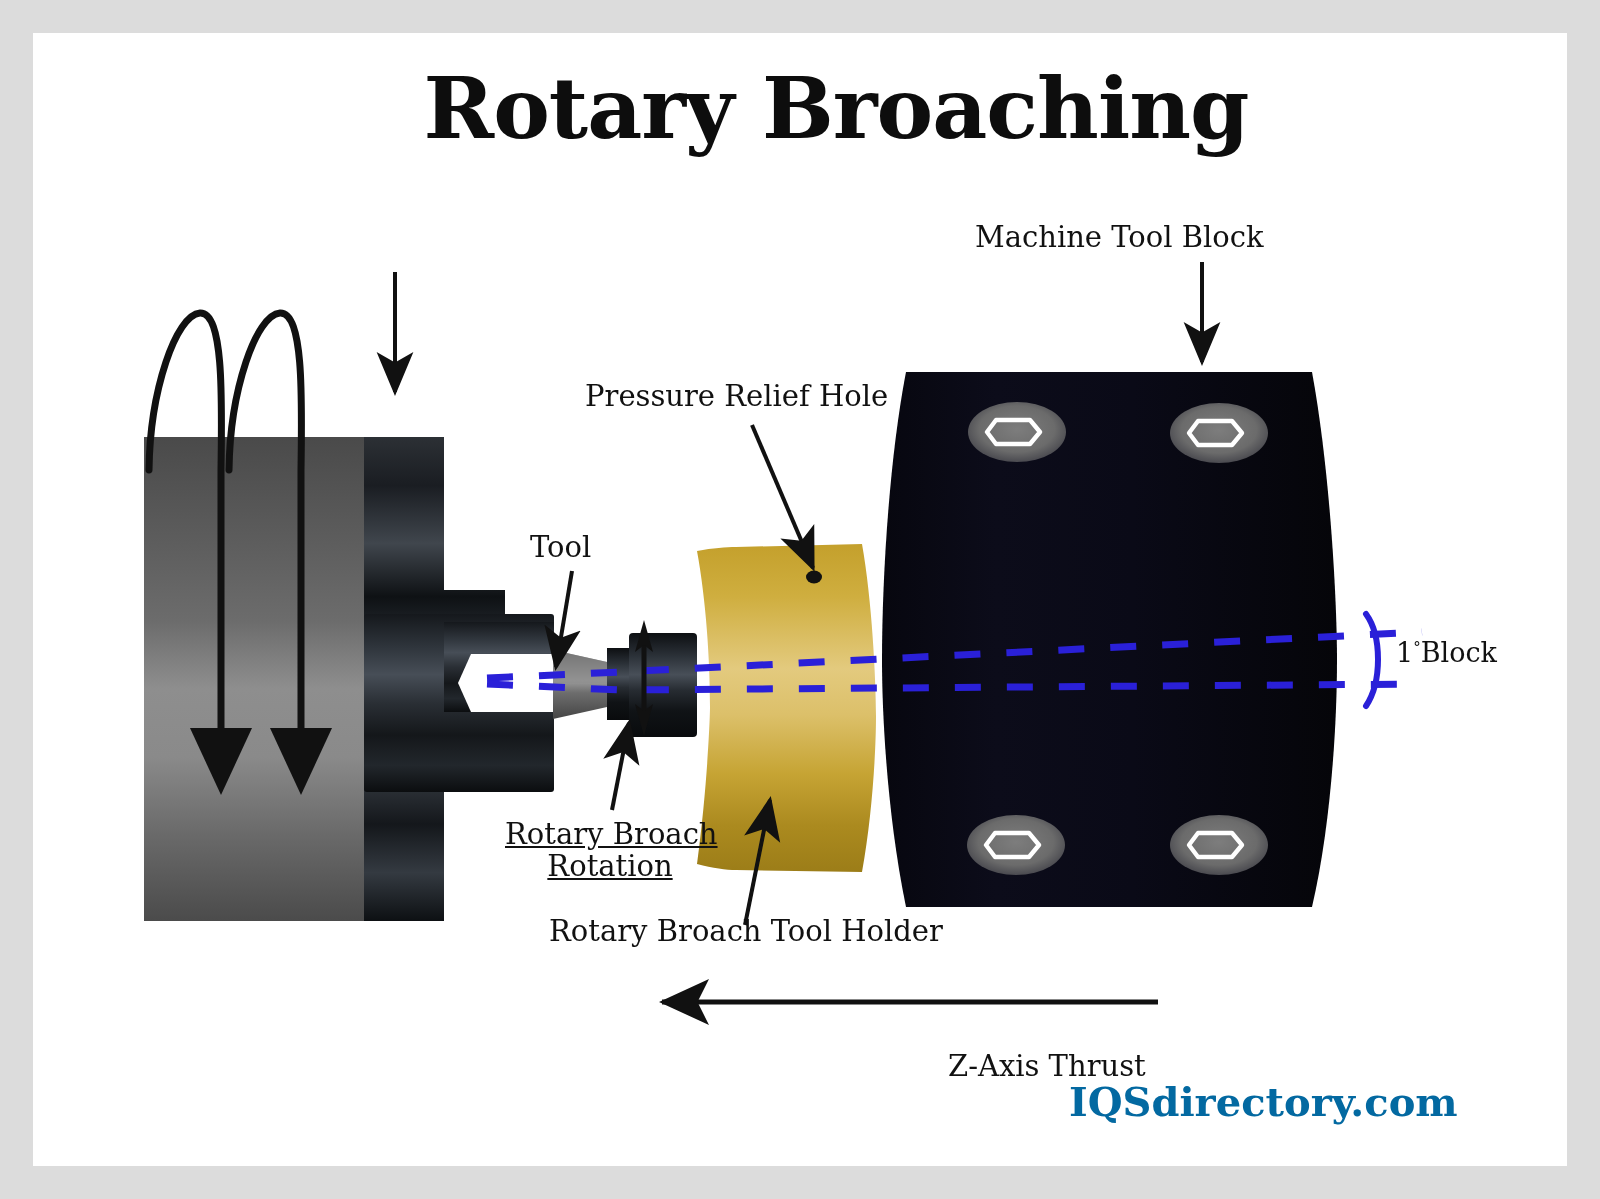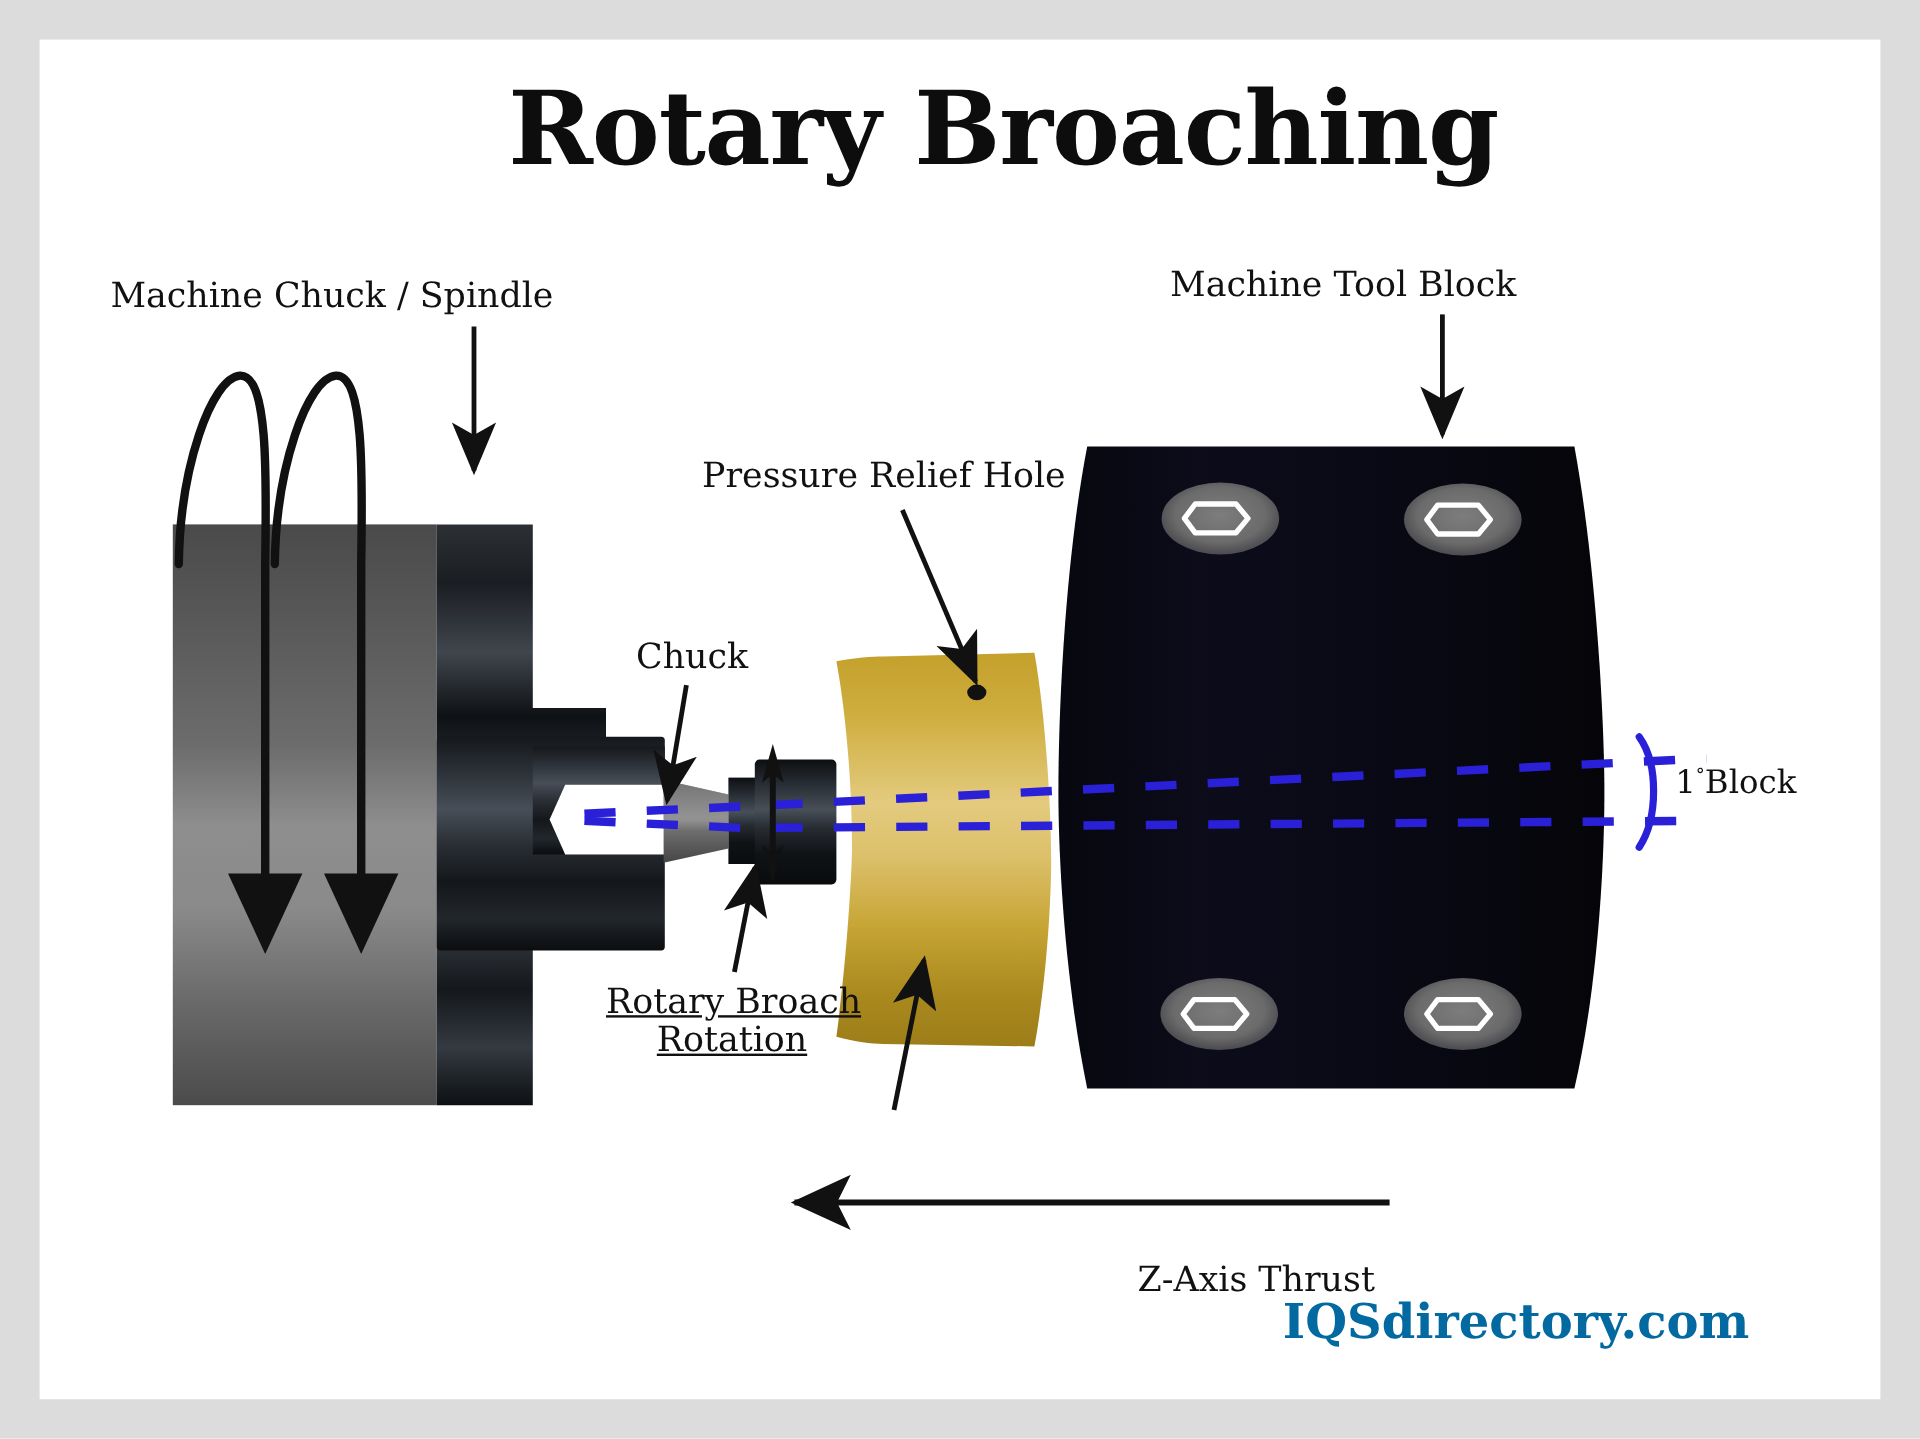--- a/index.html
+++ b/index.html
@@ -242,32 +242,32 @@
       <line x1="752" y1="425" x2="813" y2="568" stroke="#111111" stroke-width="4" marker-end="url(#arrowThin)"></line>
       <line x1="572" y1="571" x2="556" y2="667" stroke="#111111" stroke-width="4" marker-end="url(#arrowThin)"></line>
       <line x1="612" y1="810" x2="629" y2="723" stroke="#111111" stroke-width="4" marker-end="url(#arrowThin)"></line>
       <line x1="745" y1="925" x2="770" y2="800" stroke="#111111" stroke-width="4" marker-end="url(#arrowThin)"></line>
       <line x1="1158" y1="1002" x2="662" y2="1002" stroke="#111111" stroke-width="5" marker-end="url(#arrowSolid)"></line>
     </g>
   </svg>
 
   <div id="title">Rotary Broaching</div>
 
-  <div class="label" id="lbl-chuck">Machine Chuck / Spindle</div>
 
   <div class="label" id="lbl-prh">Pressure Relief Hole</div>
 
   <div class="label" id="lbl-block">Machine Tool Block</div>
 
-  <div class="label" id="lbl-chips">Chuck</div>
+  <div class="label" id="lbl-chips">Tool</div>
 
   <div class="label" id="lbl-rot">
     <div>Rotary Broach</div>
     <div>Rotation</div>
   </div>
 
+  <div class="label" id="lbl-holder">Rotary Broach Tool Holder</div>
 
   <div class="label" id="lbl-zaxis">Z-Axis Thrust</div>
 
   <div class="label" id="lbl-angle"><span>1</span><span class="deg">°</span><span>Block</span></div>
 
   <div id="watermark">IQSdirectory.com</div>
 </div>
 
 </body></html>

